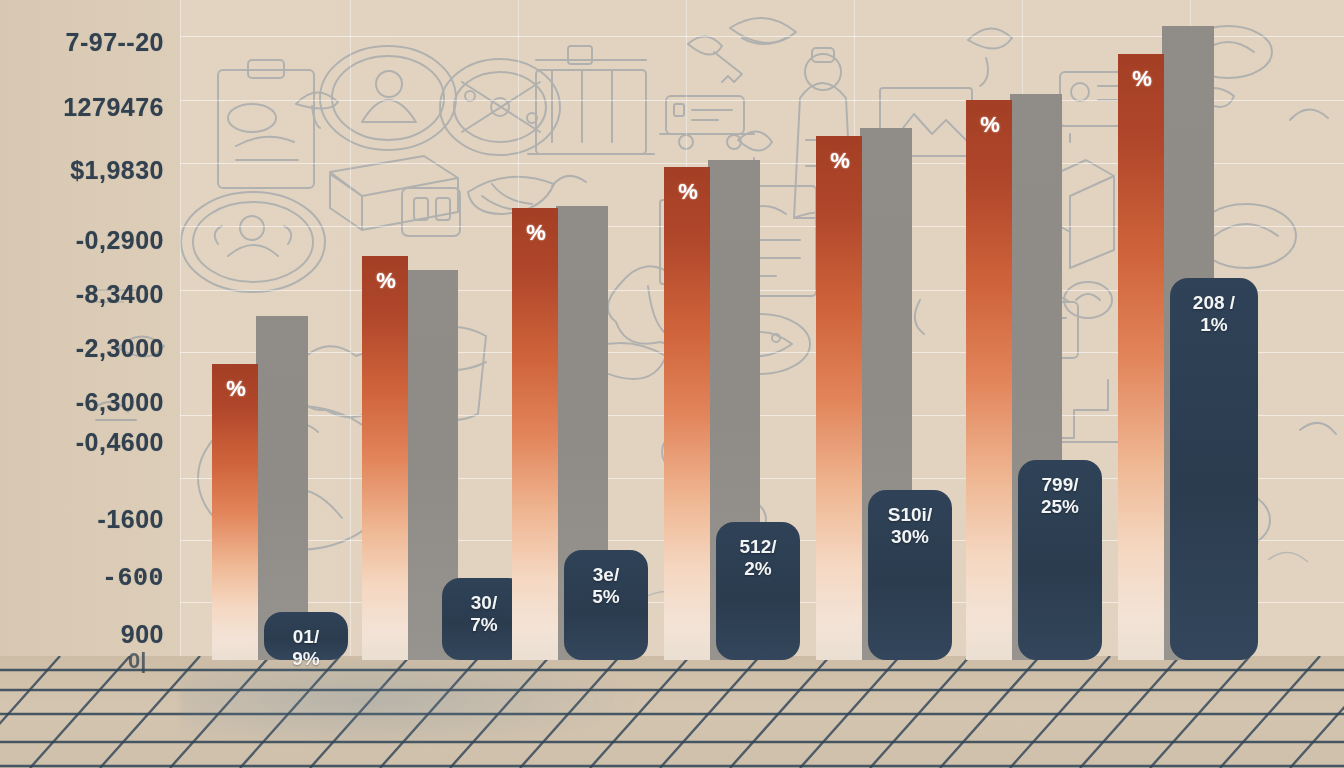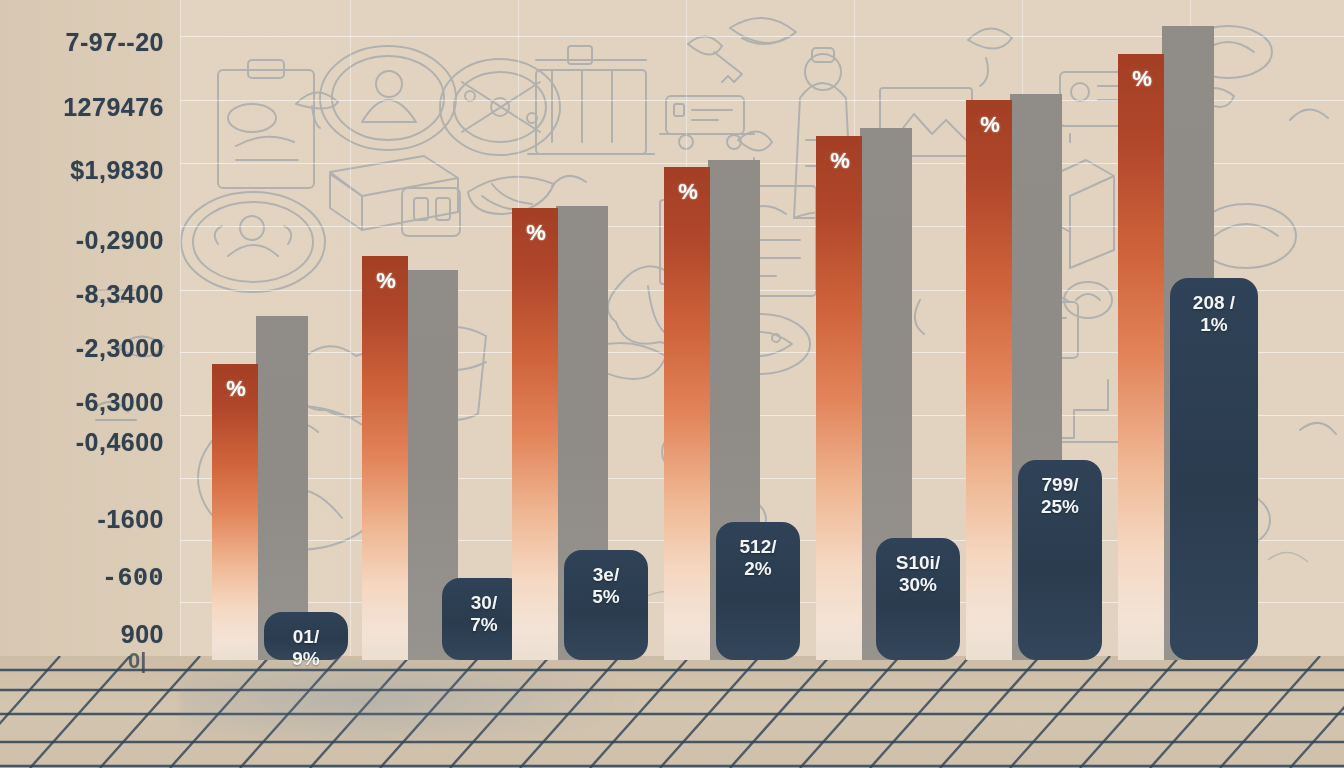--- a/index.html
+++ b/index.html
@@ -428,21 +428,21 @@
           <span class="l2">2%</span>
         </span>
       </div>
     </div>
 
     <div class="group" style="left:816px; width:156px;">
       <div class="bar bar-gray" style="left:44px;  width:52px;  height:532px;"></div>
       <div class="bar bar-orange" style="left:0px;   width:46px;  height:524px;">
         <span class="bar-icon" style="top:14px;">%</span>
       </div>
-      <div class="bar bar-navy" style="left:60px;  width:84px;  height:122px;">
+      <div class="bar bar-navy" style="left:52px;  width:84px;  height:170px;">
         <span class="navy-label">
           <span>S10i/</span>
           <span class="l2">30%</span>
         </span>
       </div>
     </div>
 
     <div class="group" style="left:966px; width:156px;">
       <div class="bar bar-gray" style="left:44px;  width:52px;  height:566px;"></div>
       <div class="bar bar-orange" style="left:0px;   width:46px;  height:560px;">

